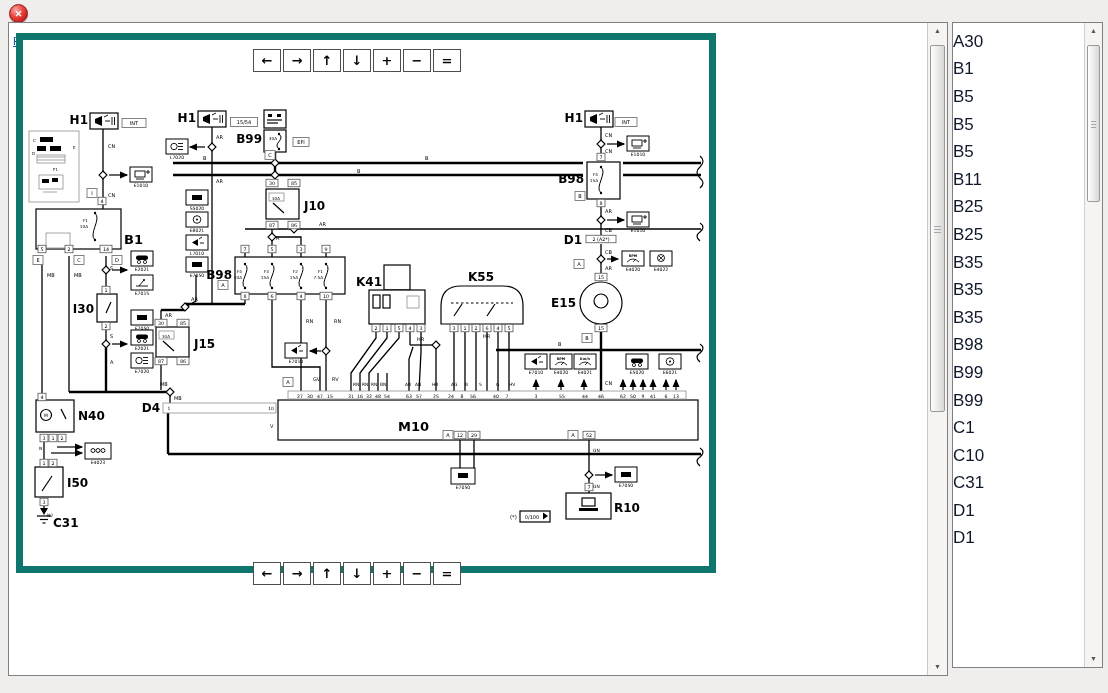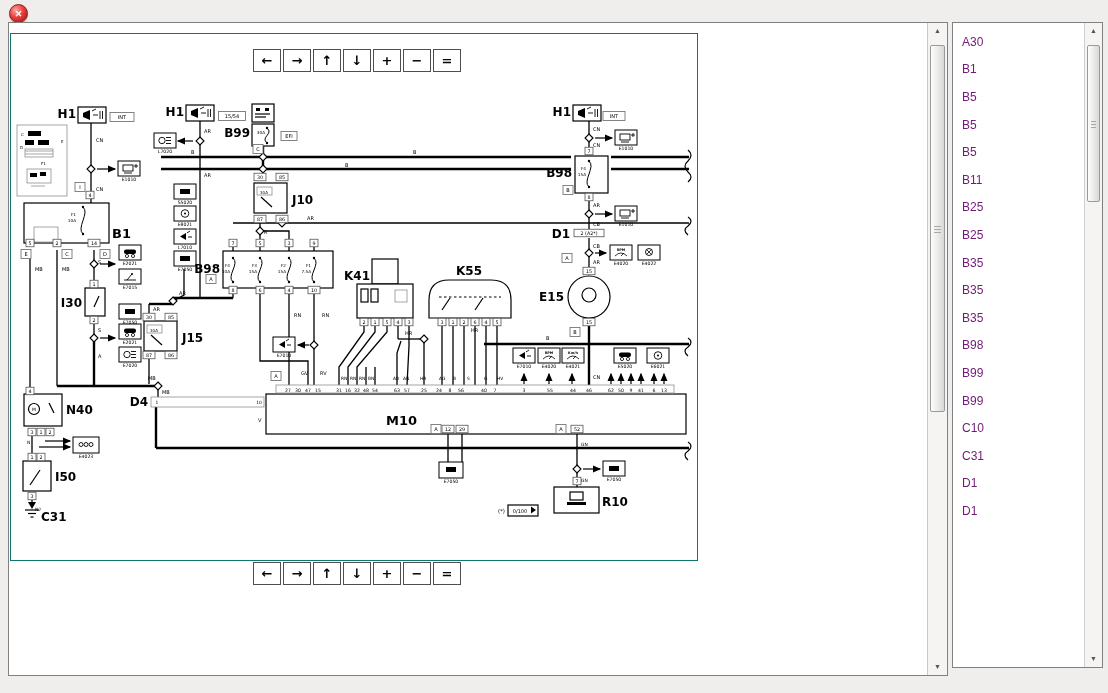--- a/index.html
+++ b/index.html
@@ -2,37 +2,37 @@
 <html><head>
 <meta charset="utf-8">
 <style>
   html,body{margin:0;padding:0}
   body{width:1108px;height:693px;background:#f0eeec;font-family:"Liberation Sans",sans-serif;position:relative;overflow:hidden}
   #close-btn{position:absolute;left:9px;top:4px;width:17px;height:17px;border-radius:50%;
     background:radial-gradient(circle at 35% 30%, #fba5a5, #e8413c 45%, #a50909);
     border:1px solid #8e1b14;color:#fff;font-size:9px;font-weight:bold;display:flex;align-items:center;justify-content:center;cursor:pointer;box-shadow:0 1px 1px rgba(0,0,0,.25)}
   #main-panel{position:absolute;left:8px;top:22px;width:938px;height:652px;background:#fff;border:1px solid #808080}
   #print-link{position:absolute;left:4px;top:12px;font-size:11.5px;color:#1558a8;text-decoration:underline;cursor:pointer;white-space:nowrap}
-  #frame{position:absolute;left:1px;top:10px;width:686px;height:526px;border:1px solid #0f766e;background:#fff}
+  #frame{position:absolute;left:7px;top:10px;width:686px;height:526px;border:7px solid #0f766e;background:#fff}
   #schematic{position:absolute;left:0;top:0}
   .toolbar{position:absolute;display:flex;gap:2px}
   #tb1{left:244px;top:26px}
   #tb2{left:244px;top:539px}
   .tb-btn{width:26px;height:21px;background:#fff;border:1px solid #4f4f4f;display:flex;align-items:center;justify-content:center;
     font-size:13px;font-weight:bold;cursor:pointer;font-family:"DejaVu Sans",sans-serif;line-height:1}
   .vscroll{position:absolute;background:#f5f4f2}
   #main-scroll{right:0;top:0;width:19px;height:100%;border-left:1px solid #c8c8c8}
   .scr-btn{position:absolute;left:0;right:0;height:16px;text-align:center;font-size:7px;color:#555;line-height:16px;cursor:pointer;user-select:none}
   .scr-up{top:0}.scr-down{bottom:0}
   .scr-thumb{position:absolute;left:2px;right:2px;background:linear-gradient(90deg,#fefefe,#d8d8d6);border:1px solid #9a9a9a;border-radius:2px;cursor:pointer}
   .scr-grip{position:absolute;top:50%;left:3px;right:3px;height:7px;margin-top:-3px;
     background:repeating-linear-gradient(#a8a8a8 0 1px,transparent 1px 3px)}
   #list-panel{position:absolute;left:952px;top:22px;width:149px;height:644px;background:#fff;border:1px solid #808080}
   #list-items{position:absolute;left:0;top:0;right:17px;bottom:0;padding-top:5px;overflow:hidden}
-  .sb-item{height:27.6px;display:flex;align-items:center;padding-left:9px;font-size:12px;color:#701a75;cursor:pointer}
+  .sb-item{height:27.6px;display:flex;align-items:center;font-size:17px;color:#0f172a;cursor:pointer}
   #list-scroll{right:0;top:0;width:17px;height:100%;border-left:1px solid #cfcfcf}
   svg text{font-family:"DejaVu Sans",sans-serif}
 </style>
 </head>
 <body>
 
 <div id="page">
   <div id="close-btn">
       <span>✕</span>
     </div>
@@ -619,20 +619,21 @@
         <div class="sb-item">B5</div>
         <div class="sb-item">B11</div>
         <div class="sb-item">B25</div>
         <div class="sb-item">B25</div>
         <div class="sb-item">B35</div>
         <div class="sb-item">B35</div>
         <div class="sb-item">B35</div>
         <div class="sb-item">B98</div>
         <div class="sb-item">B99</div>
         <div class="sb-item">B99</div>
+        <div class="sb-item">C1</div>
         <div class="sb-item">C10</div>
         <div class="sb-item">C31</div>
         <div class="sb-item">D1</div>
         <div class="sb-item">D1</div>
       </div>
     <div id="list-scroll" class="vscroll">
       <div class="scr-btn scr-up">▲</div>
       <div class="scr-thumb" style="top:22px;height:155px">
           <div class="scr-grip"></div>
         </div>

